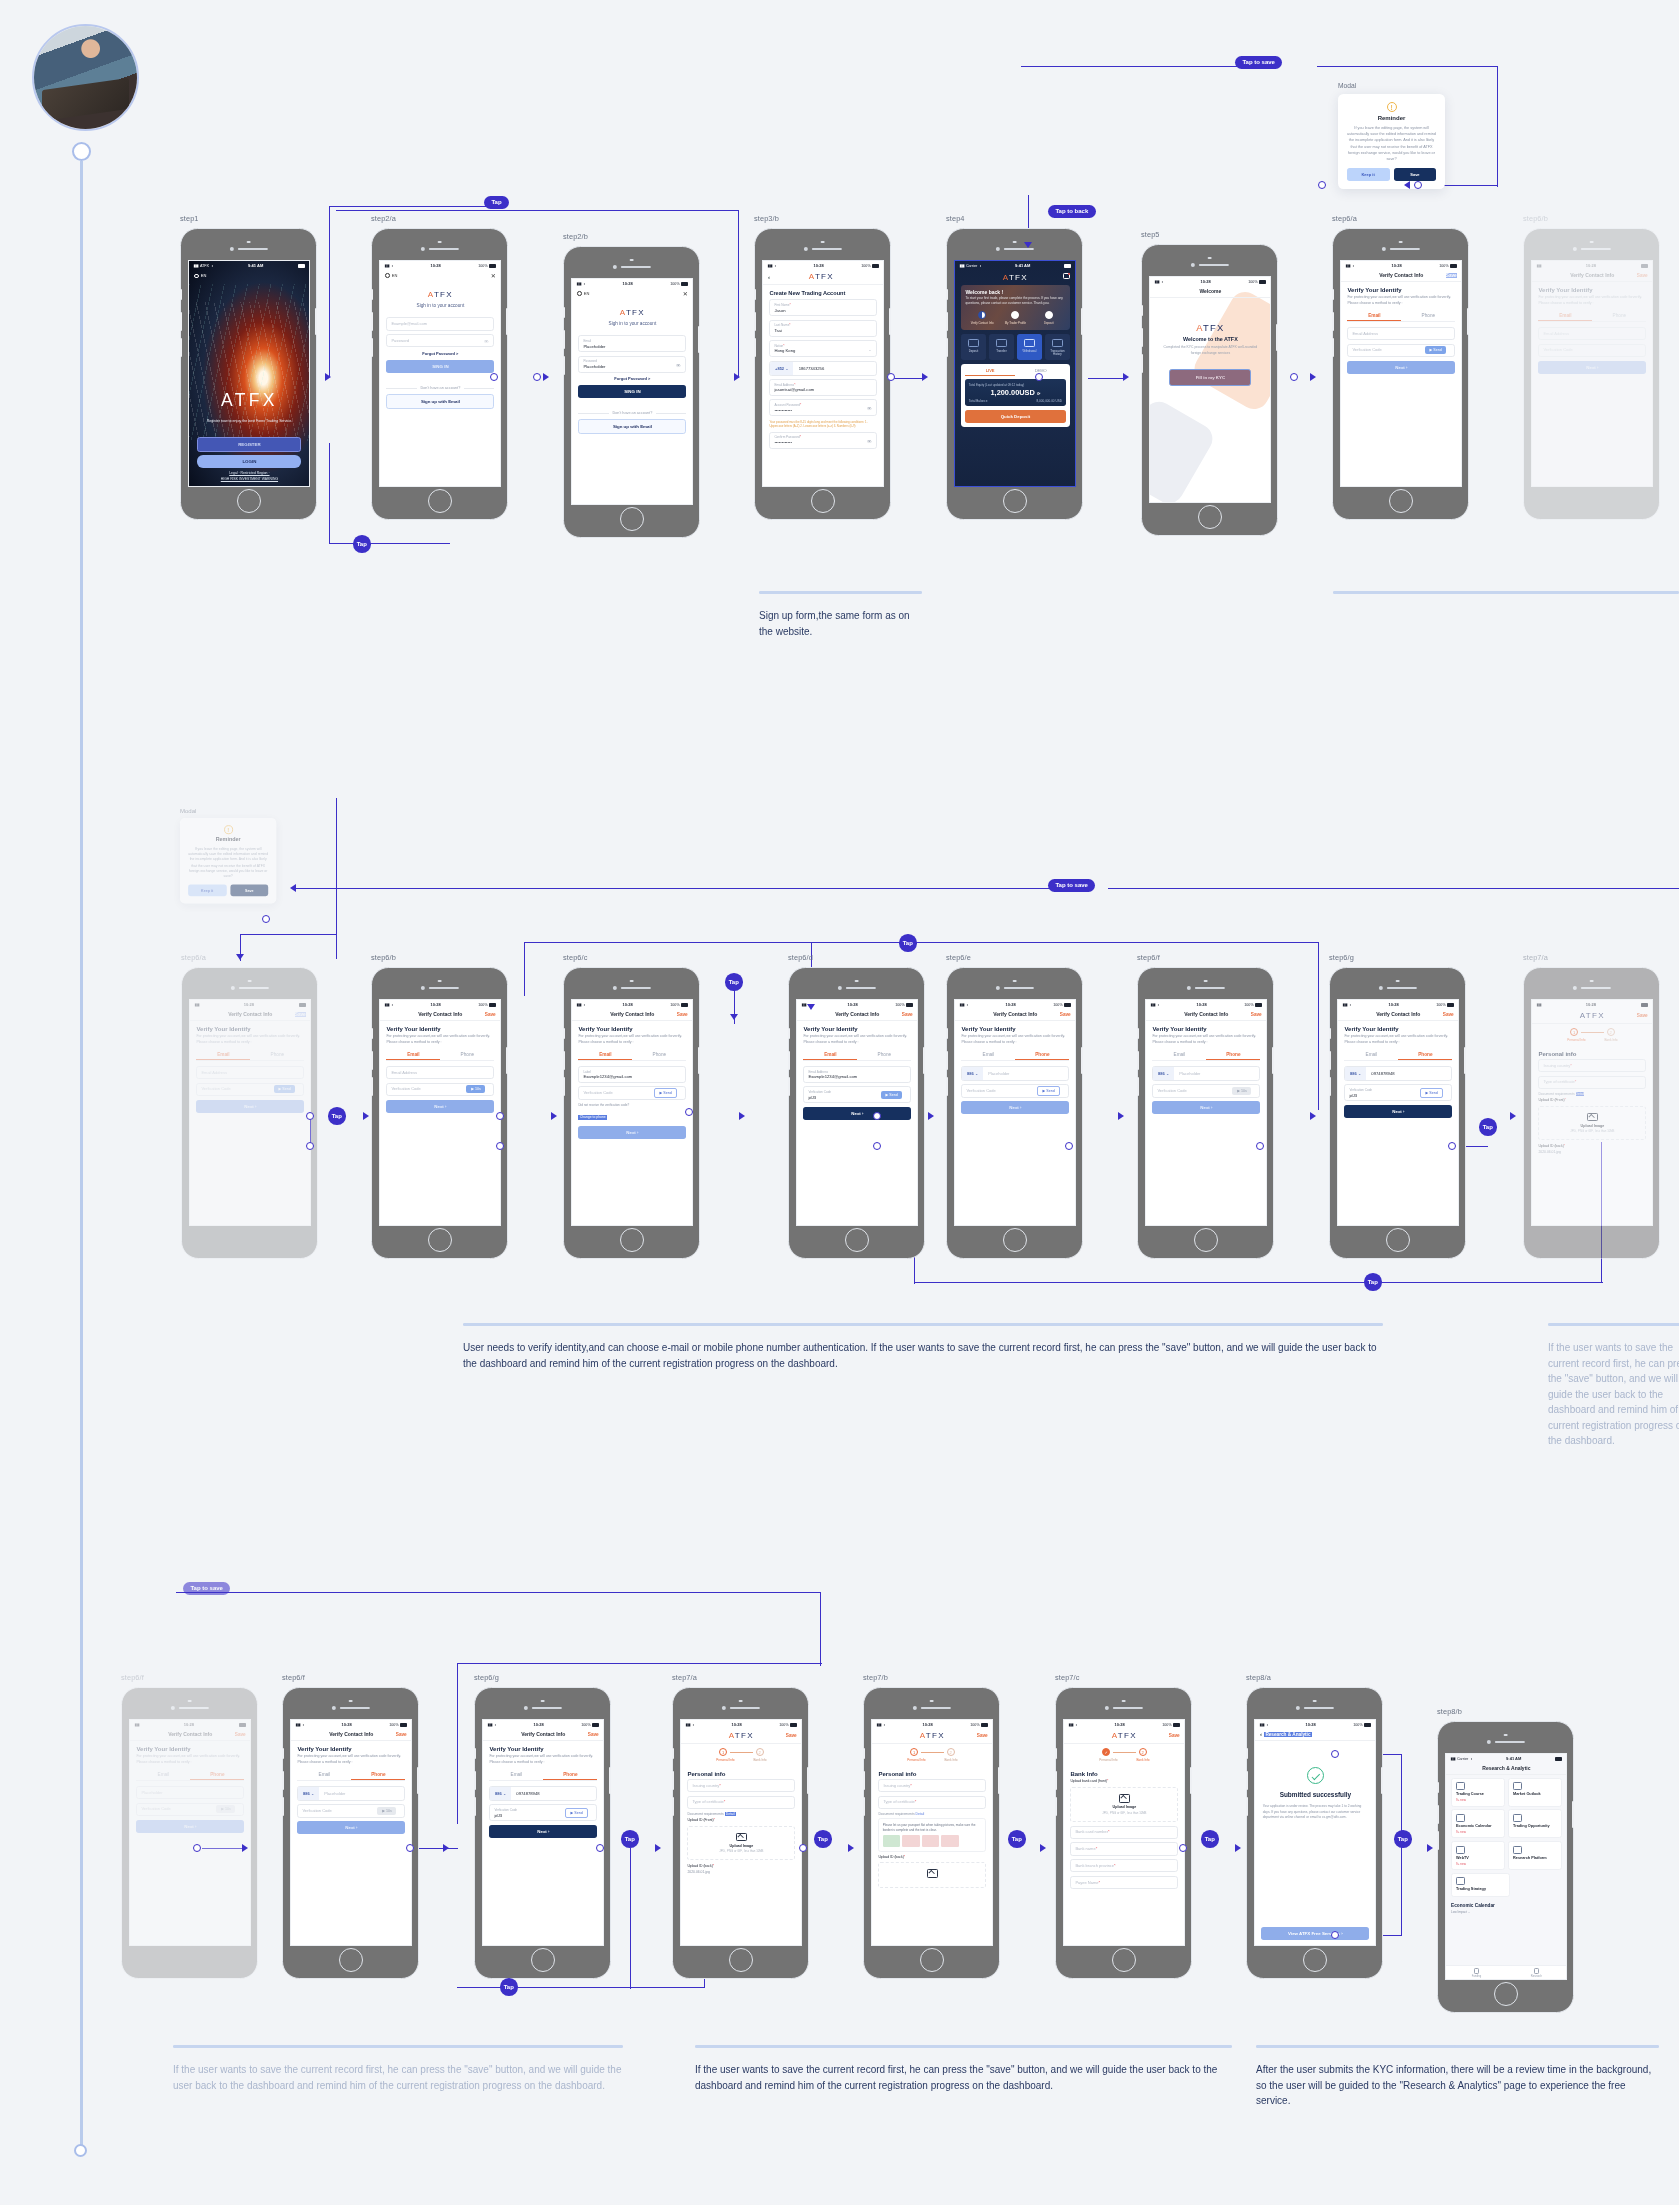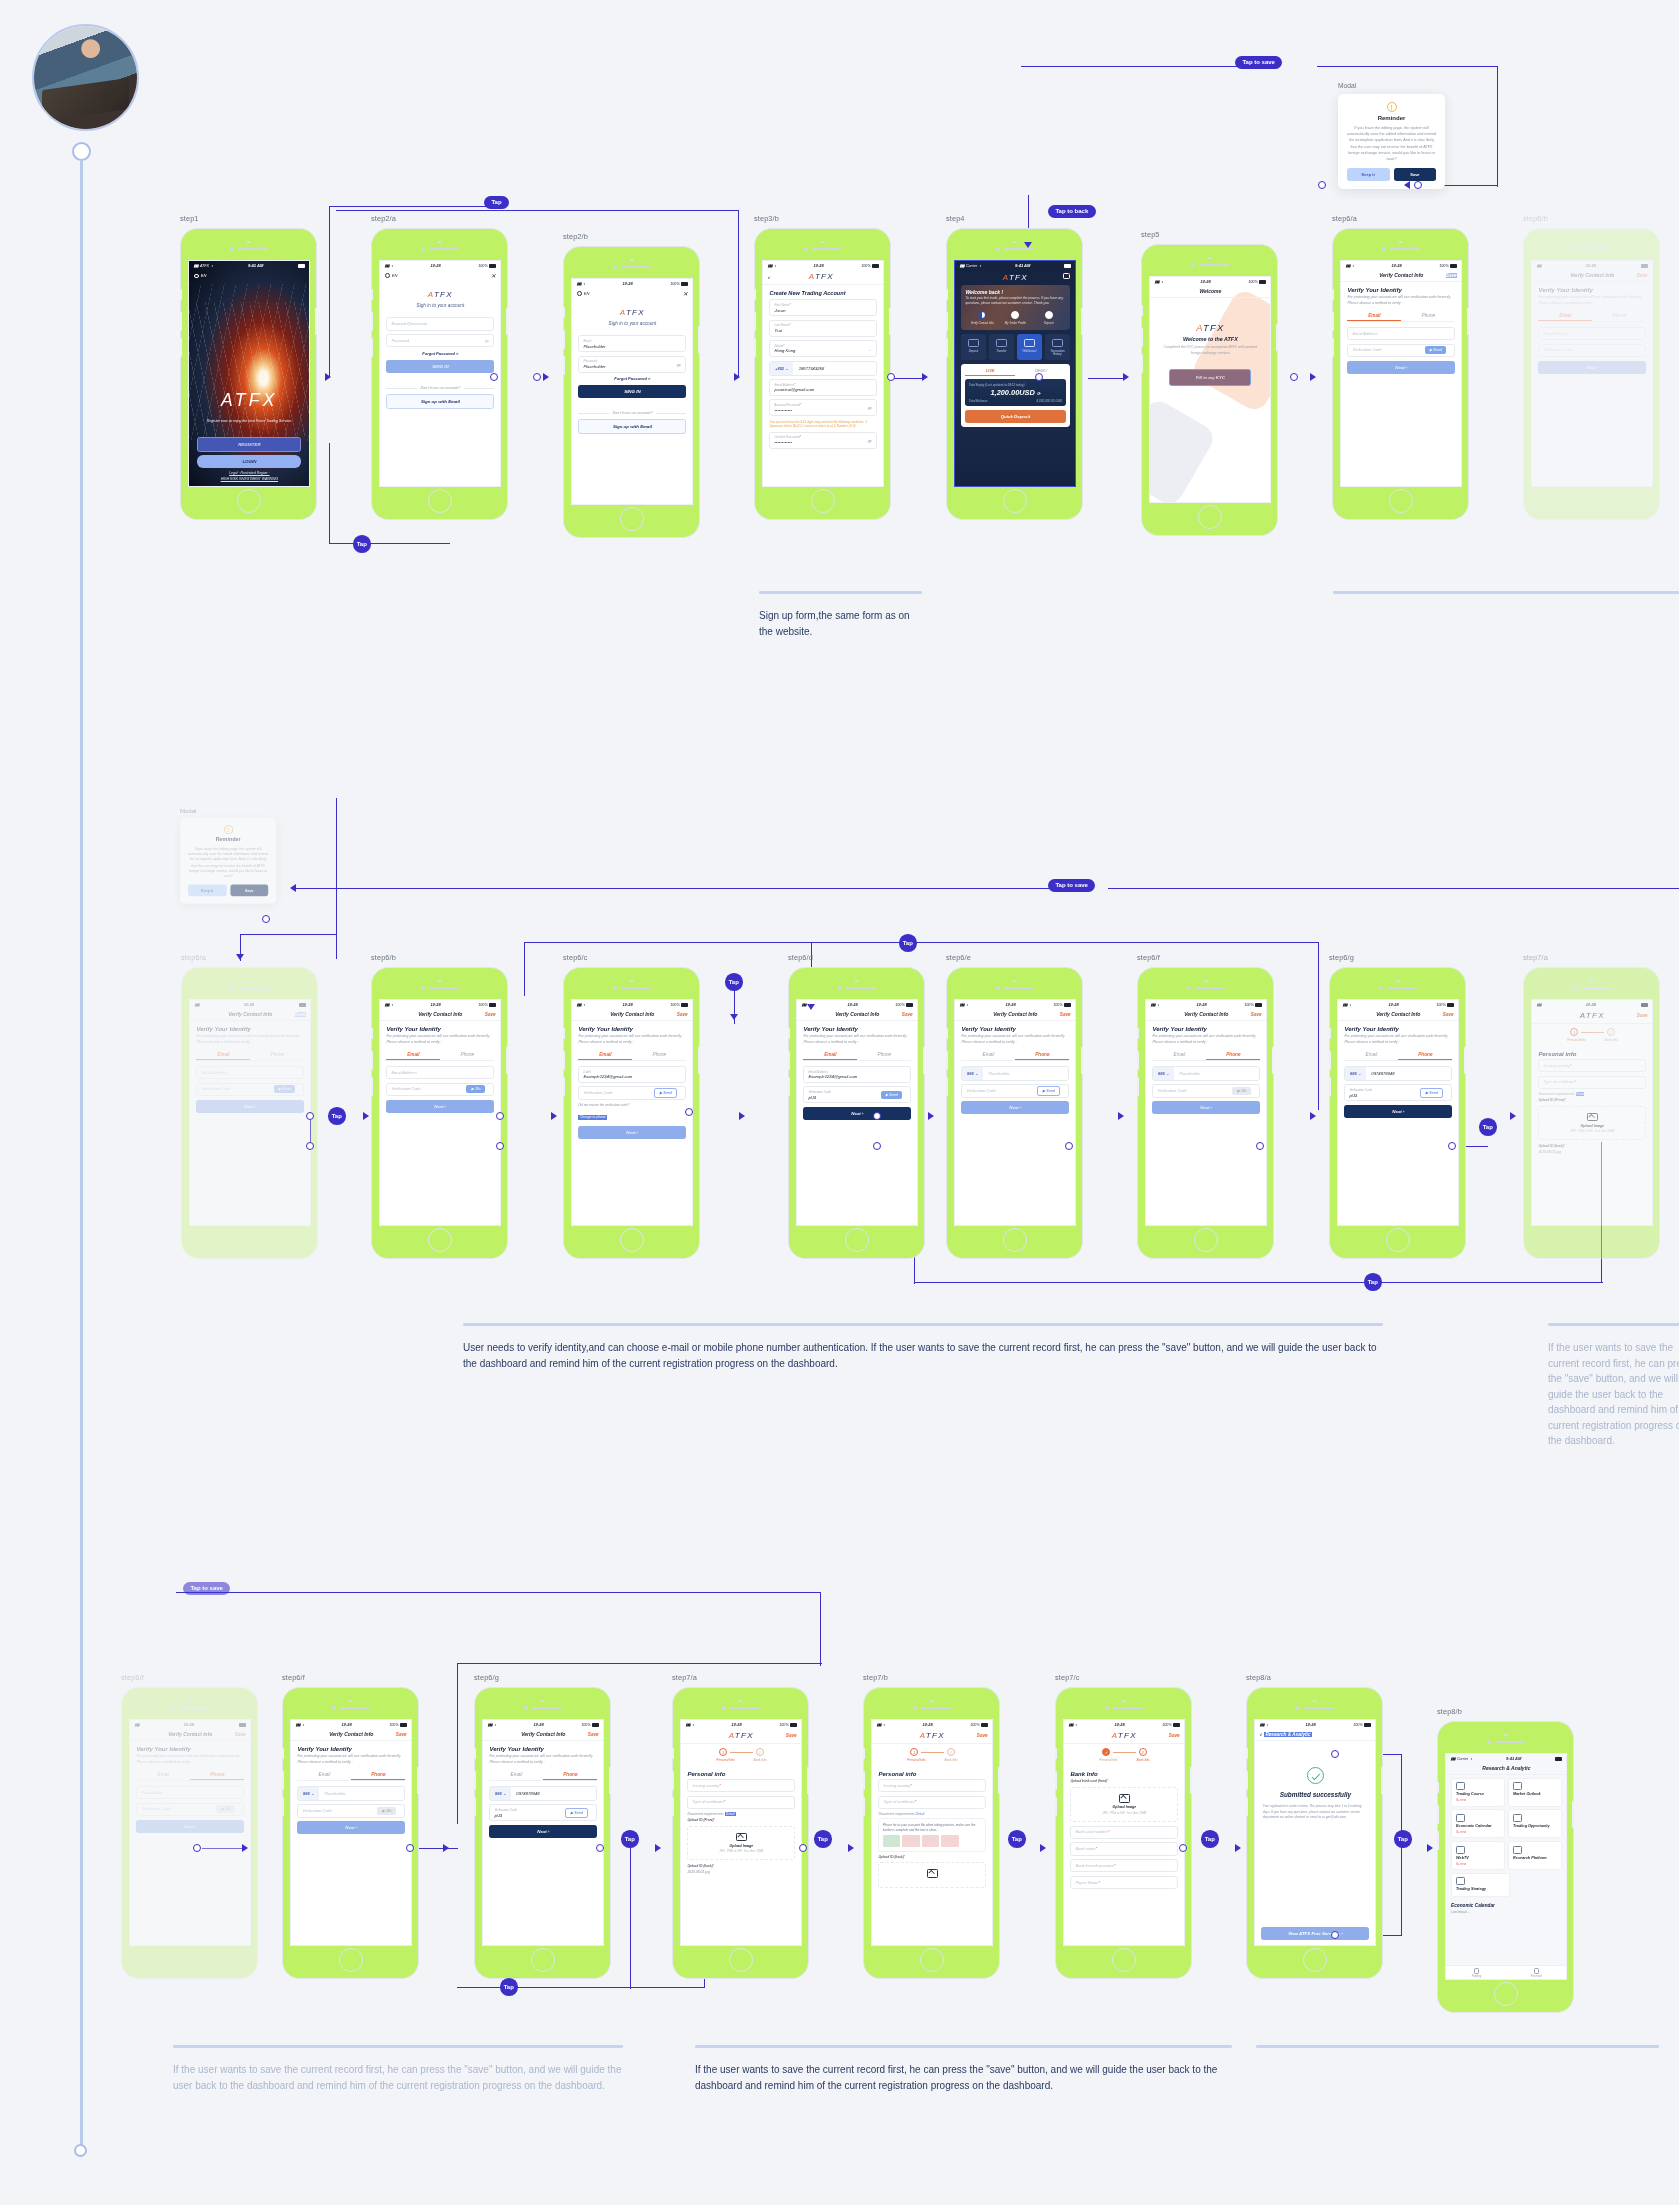--- a/index.html
+++ b/index.html
@@ -23,22 +23,22 @@
     background:linear-gradient(135deg,#4a4038,#2e2824);border-radius:2.7px;transform:skewY(-8deg);}
   .spine-dot { position:absolute; left:72px; top:142px; width:19px; height:19px; border-radius:50%;
     background:#fff; border:2.7px solid #a9bdea; }
   .spine-line { position:absolute; left:80px; top:161px; width:2.7px; height:1988px; background:#b9cbec; }
   .spine-dot2 { position:absolute; left:74px; top:2144px; width:13.4px; height:13.4px; border-radius:50%;
     background:#fff; border:2px solid #a9bdea; }
 
   
   .phone { position:absolute; width:137px; }
   .phone .label { font-size:7.4px; color:#6a7384; margin-bottom:5.4px; letter-spacing:0.1px;}
-  .body { width:137px; height:292px; background:#bef264; border:1.1px solid #e2e6ec;
-    border-radius:17.5px; position:relative; box-shadow:0 0 0 0 rgba(0,0,0,0);font-style:italic; }
+  .body { width:137px; height:292px; background:#737373; border:1.1px solid #e2e6ec;
+    border-radius:17.5px; position:relative; box-shadow:0 0 0 0 rgba(0,0,0,0); }
   .body:before{content:"";position:absolute;left:50%;top:11.4px;transform:translateX(-50%);
     width:4.7px;height:2px;border-radius:1.3px;background:#d9dde3;}
   .notch{position:absolute;top:17.5px;left:50%;transform:translateX(-50%);display:flex;gap:4.7px;align-items:center;}
   .notch i{width:4px;height:4px;border-radius:50%;background:#d2d7de;display:block;}
   .notch b{width:29.6px;height:2.7px;border-radius:2px;background:#d2d7de;display:block;}
   .home{position:absolute;bottom:6.7px;left:50%;transform:translateX(-50%);
     width:24px;height:24px;border-radius:50%;border:1px solid #dfe3e9;}
   .screen{position:absolute;left:7.4px;top:31px;width:122px;height:227px;overflow:hidden;
     background:#fff;border:0.7px solid #eceff3;}
   .screen.hl{border:1.3px solid #3c4fd6;}
@@ -1663,16 +1663,17 @@
   <div class="cap faded" style="left:173px;top:2045px;width:450px;">
     <div class="rule"></div>
       <p>If the user wants to save the current record first, he can press the "save" button, and we will guide the user back to the dashboard and remind him of the current registration progress on the dashboard.</p>
   </div>
   <div class="cap" style="left:695px;top:2045px;width:537px;">
     <div class="rule"></div>
       <p>If the user wants to save the current record first, he can press the "save" button, and we will guide the user back to the dashboard and remind him of the current registration progress on the dashboard.</p>
   </div>
   <div class="cap" style="left:1256px;top:2045px;width:403px;">
     <div class="rule"></div>
+      <p>After the user submits the KYC information, there will be a review time in the background, so the user will be guided to the "Research &amp; Analytics" page to experience the free service.</p>
   </div>
 
 </div>
 
 
 </body></html>

